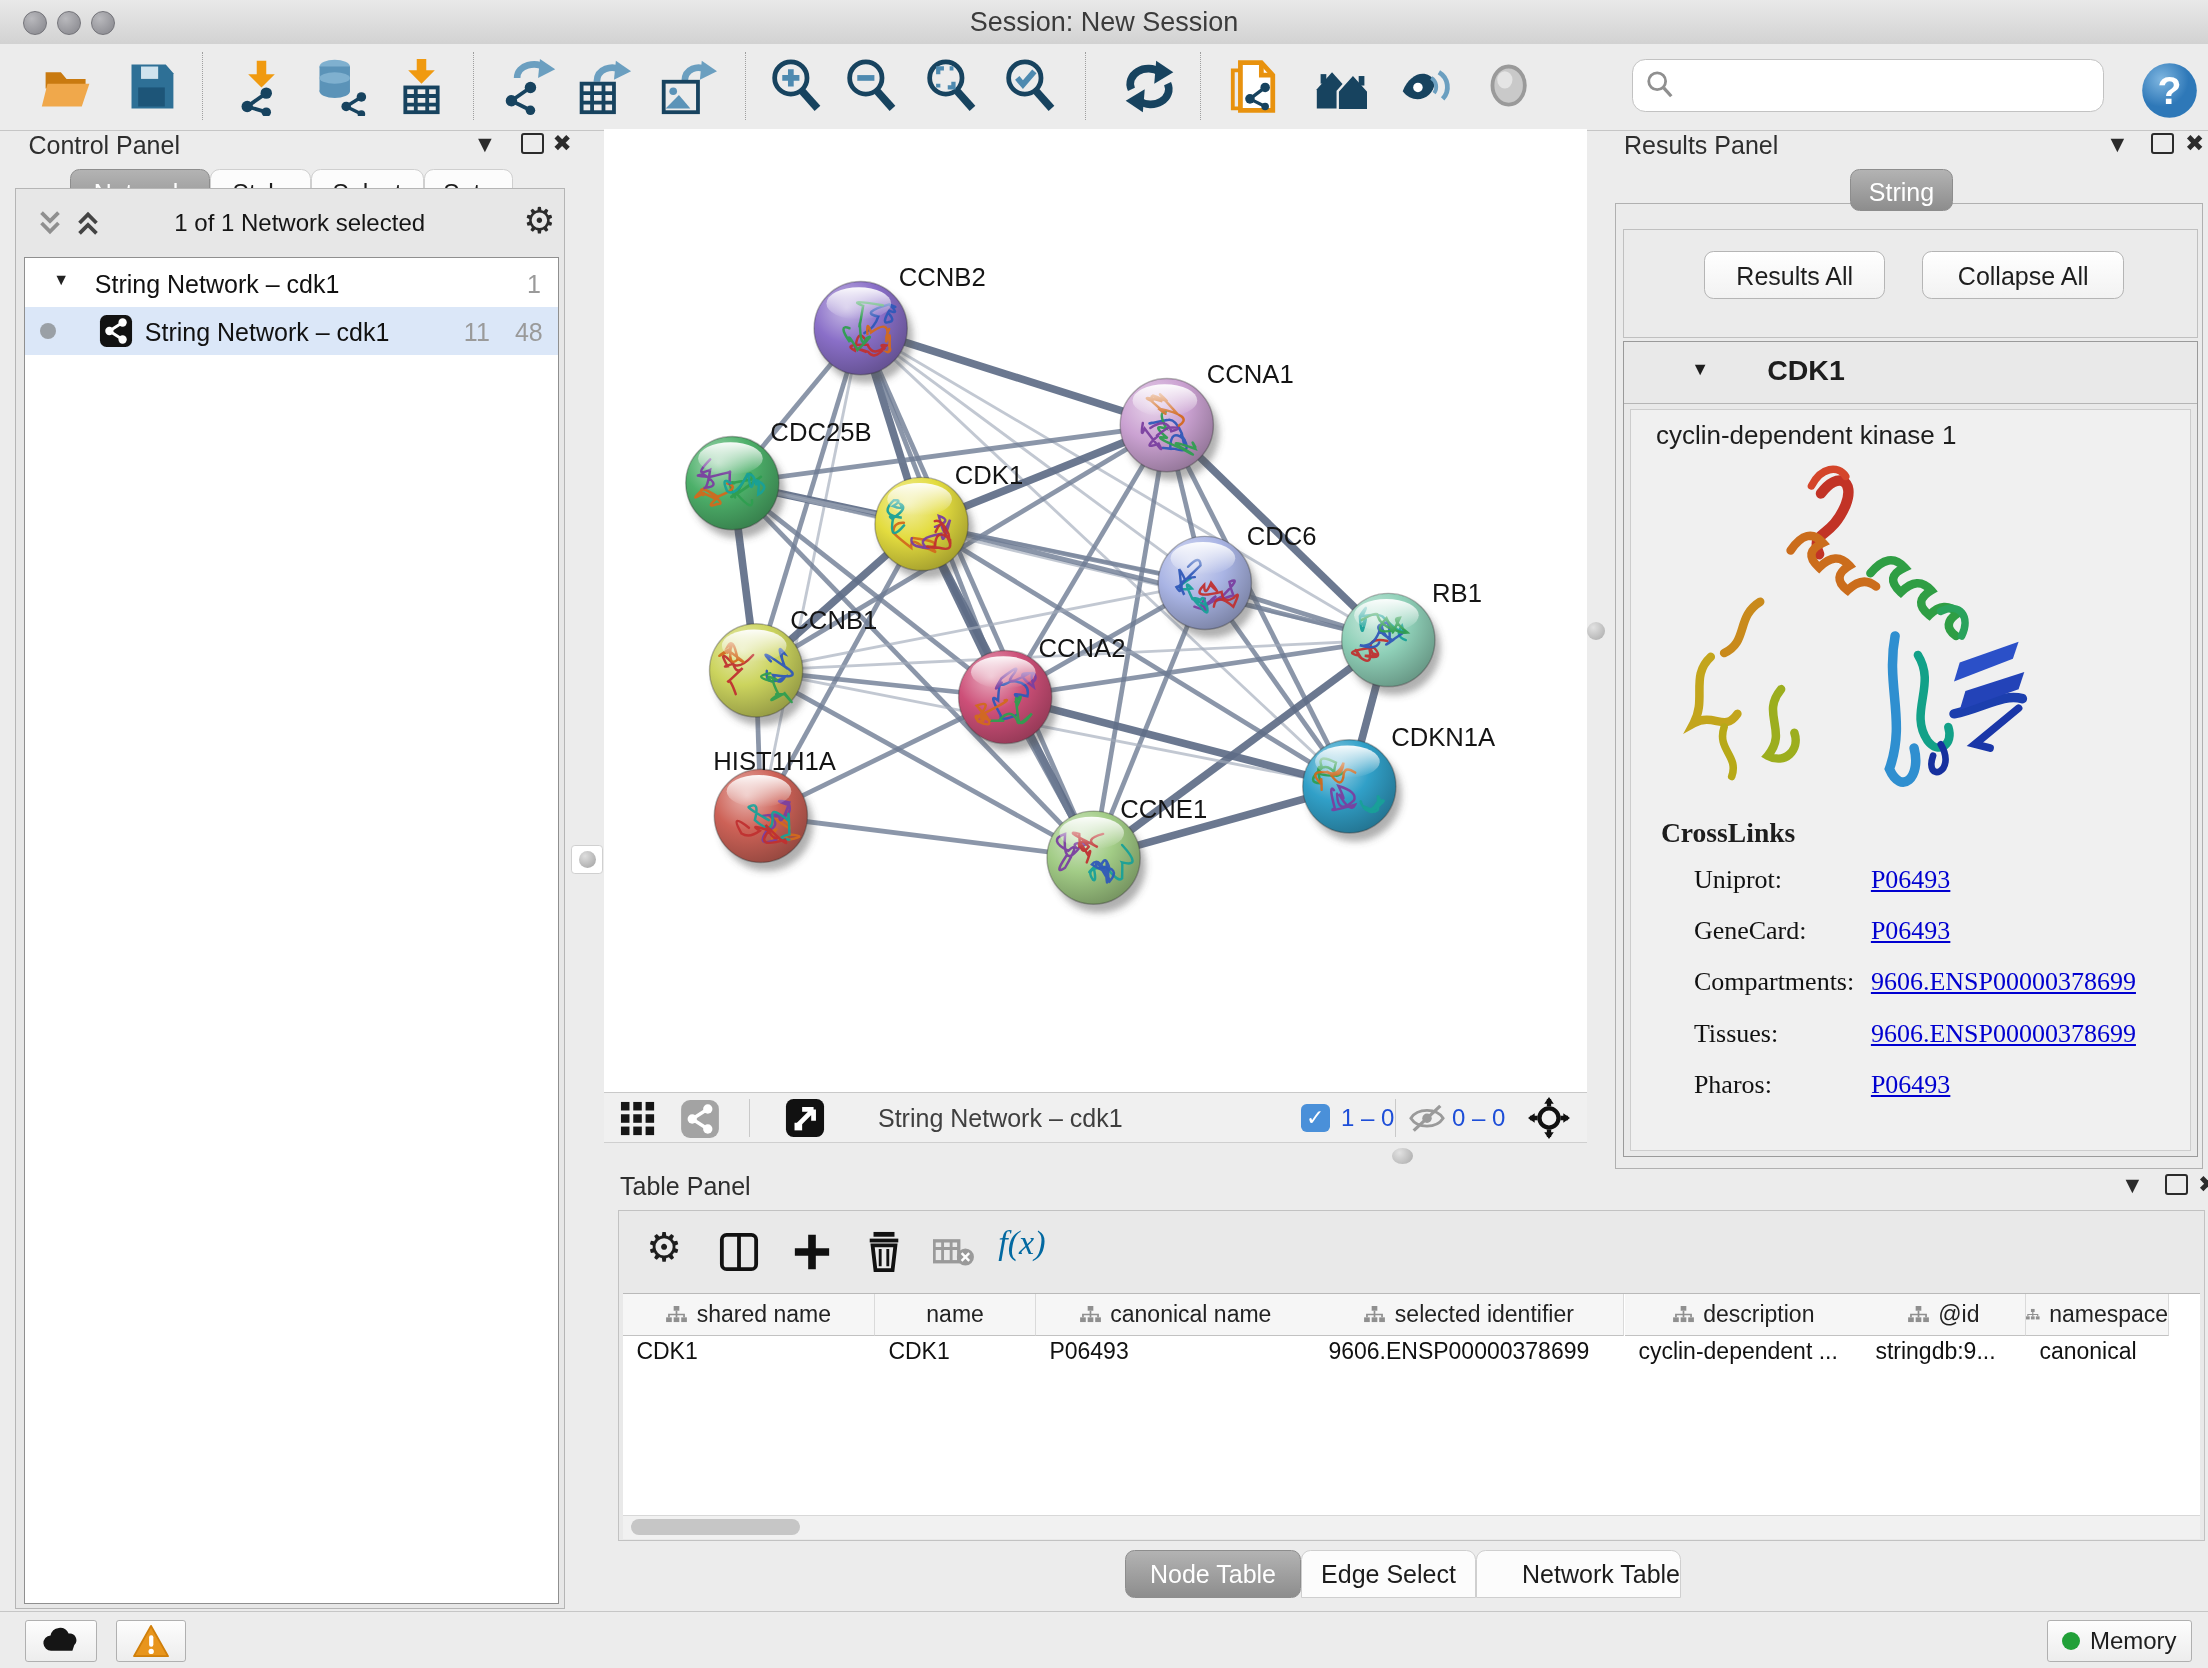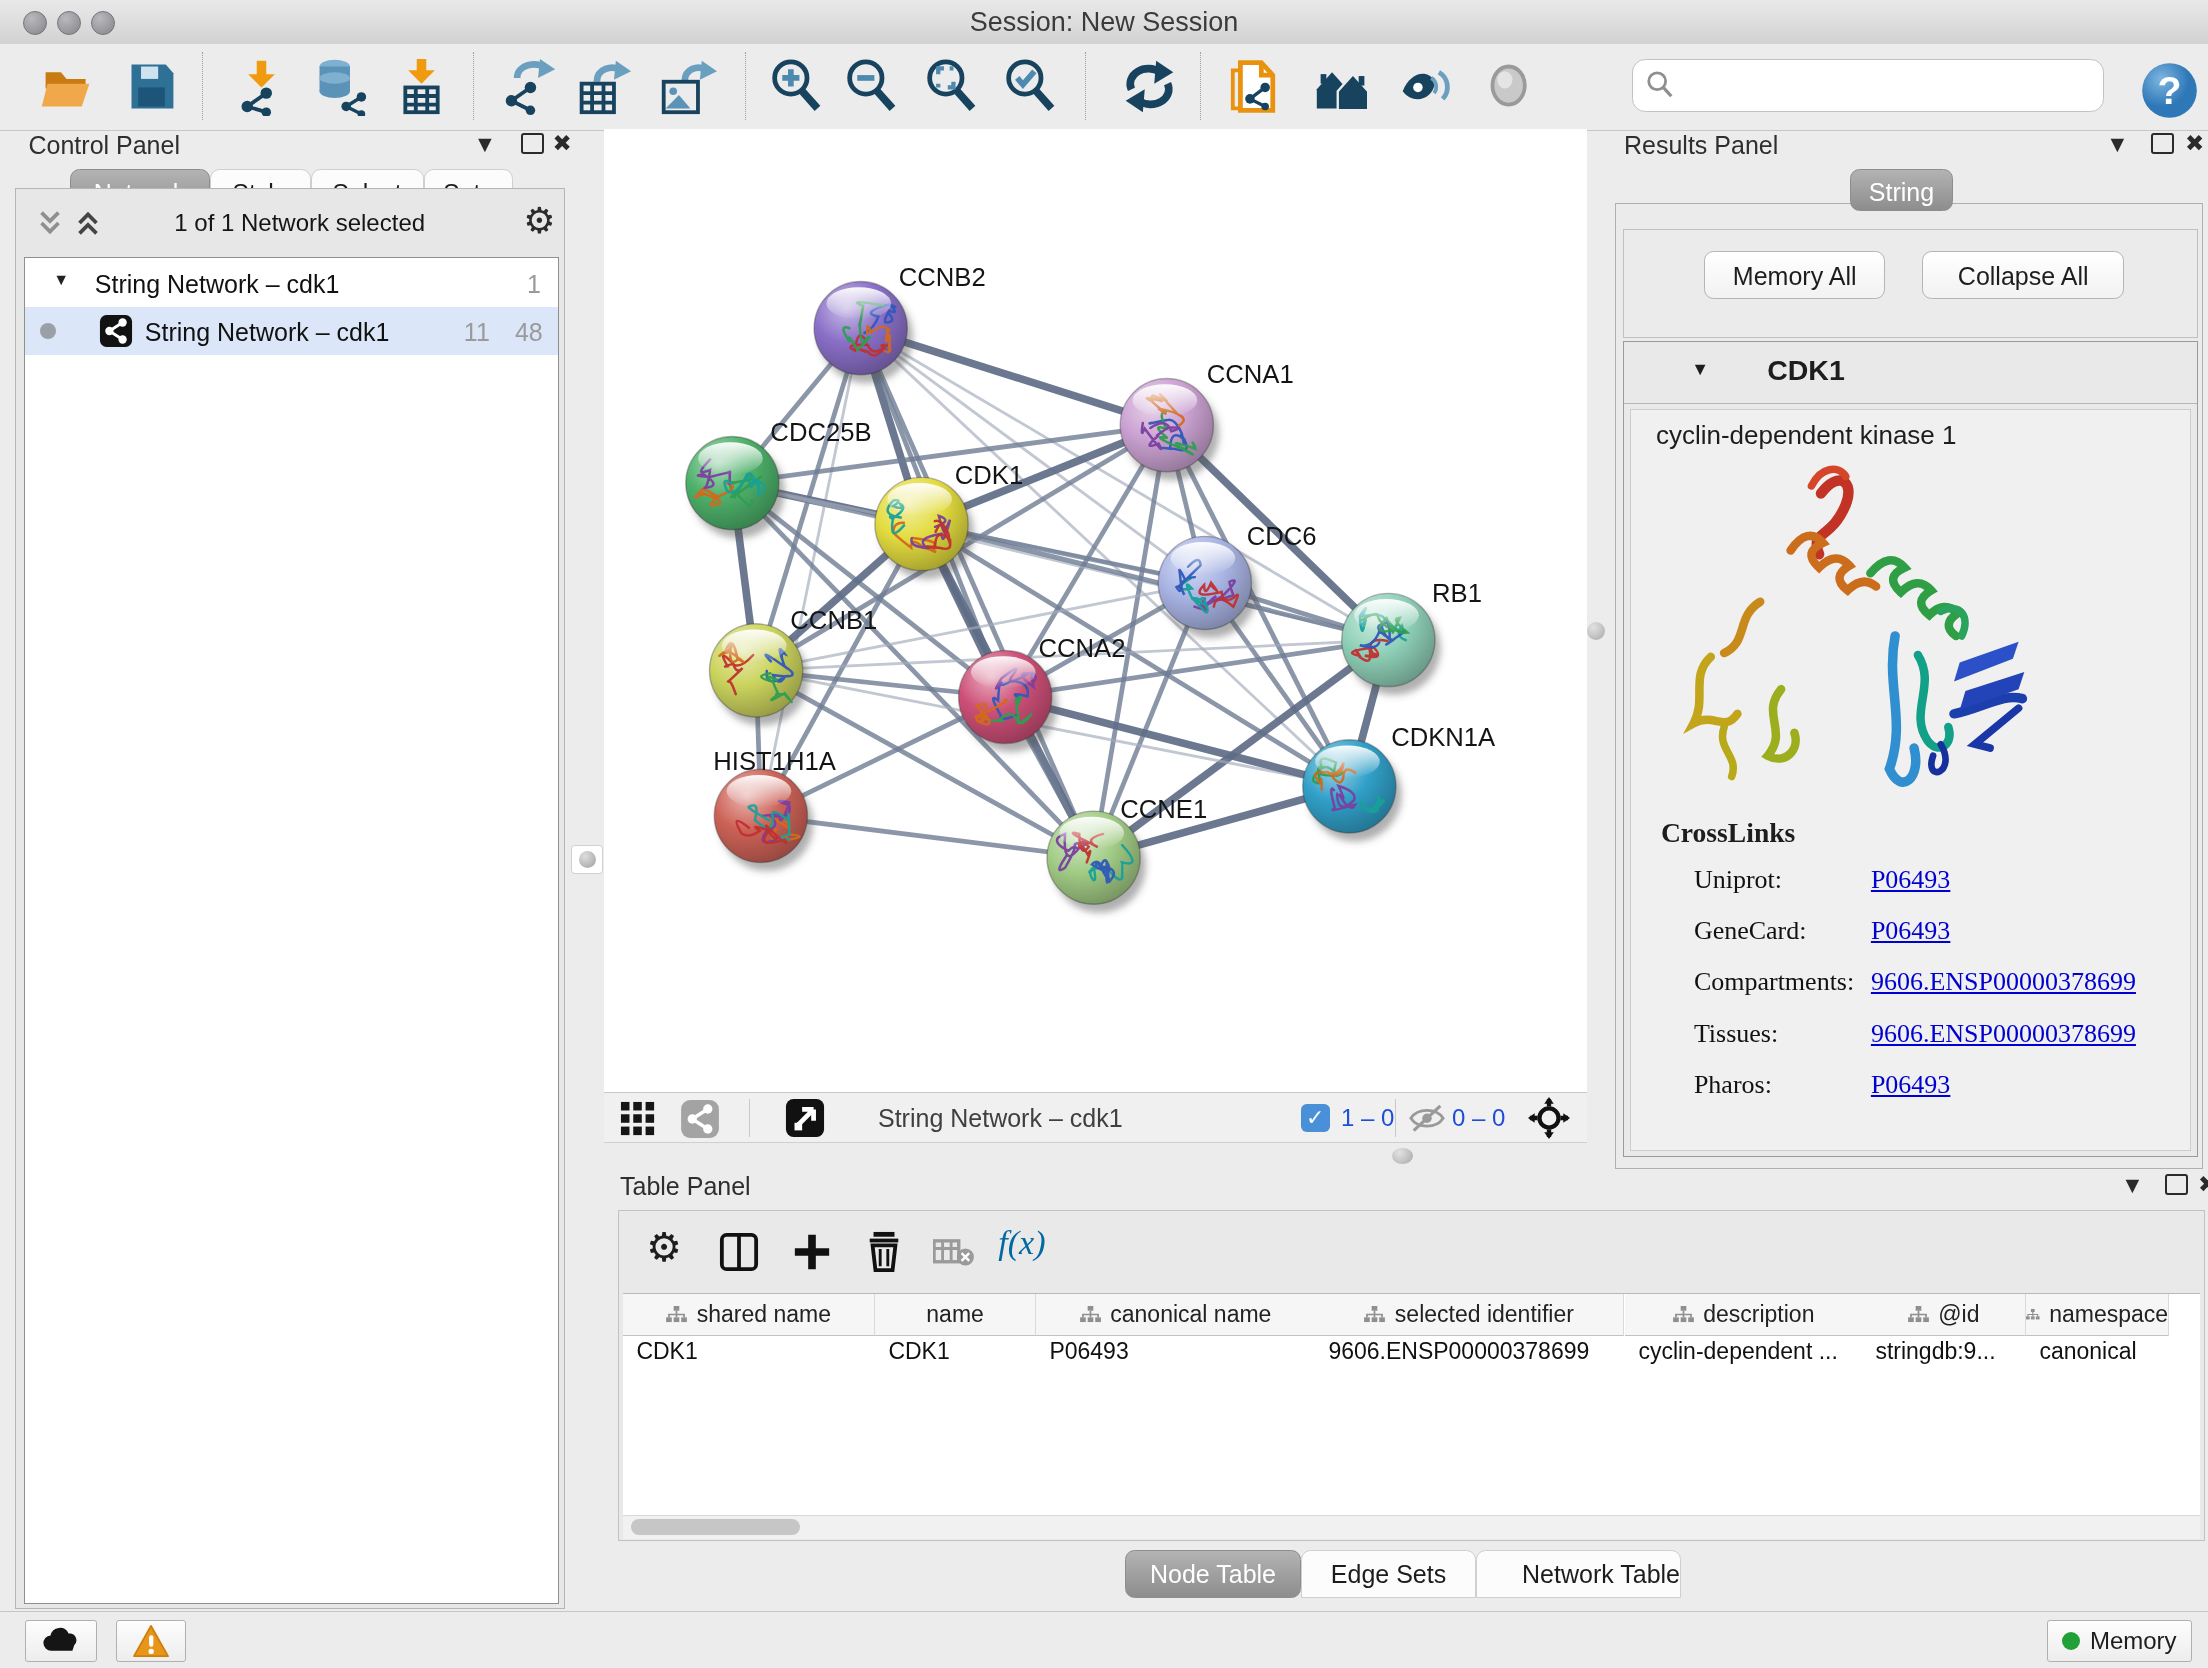--- a/index.html
+++ b/index.html
@@ -561,21 +561,21 @@
 <div class="abs" id="results-panel">
   <span class="abs panel-title" style="left:17px;top:1.9px">Results Panel</span>
   <span class="winbtn" style="left:499px;top:3.8px">▼</span>
   <span class="winbtn float-btn" style="left:544px;top:3.8px"></span>
   <span class="winbtn" style="left:578px;top:2.9px;font-weight:bold">✖</span>
 
   <div class="abs tab sel" id="rp-tab">String</div>
 
   <div class="abs" id="rp-outer">
     <div class="abs" id="rp-btnbox">
-      <div class="rp-btn" style="left:80px;width:181px">Memory All</div>
+      <div class="rp-btn" style="left:80px;width:181px">Results All</div>
       <div class="rp-btn" style="left:298px;width:202px">Collapse All</div>
     </div>
 
     <div class="abs" id="cdk1-box">
       <div class="abs" id="cdk1-head">
         <span class="abs" style="left:67px;top:17px;font-size:18px">▼</span>
         <span class="abs" style="left:143px;top:12.4px;font-size:28.5px;font-weight:bold">CDK1</span>
       </div>
       <div class="abs" id="cdk1-inner">
         <span class="abs" style="left:25px;top:9.5px;font-size:26px">cyclin-dependent kinase 1</span>
@@ -735,21 +735,21 @@
           <div class="td-cell" style="left: 1239px; width: 164px;">stringdb:9...</div>
           <div class="td-cell" style="left: 1403px; width: 143px;">canonical</div>
         </div>
     </div>
     <div class="abs" id="tp-hscroll">
       <div class="abs" id="tp-thumb"></div>
     </div>
   </div>
   <div id="tp-tabs">
       <div class="tab sel" style="left: 521px; top: 380px; width: 176px;">Node Table</div>
-      <div class="tab" style="left: 697px; top: 380px; width: 175px;">Edge Sets</div>
+      <div class="tab" style="left: 697px; top: 380px; width: 175px;">Edge Select</div>
       <div class="tab" style="left: 872px; top: 380px; width: 205px; text-align: right;">Network Table</div>
     </div>
 </div>
 
 <div class="abs" id="status-bar">
   <div class="sb-btn" style="left:25px;width:72px">
     <svg width="42" height="28.5" viewBox="0 0 44 30">
       <path d="M12 26 a8 8 0 0 1 -1 -16 a10 10 0 0 1 19 -2 a7 7 0 0 1 6 12 l-2 6 z" fill="#151515"></path>
     </svg>
   </div>

